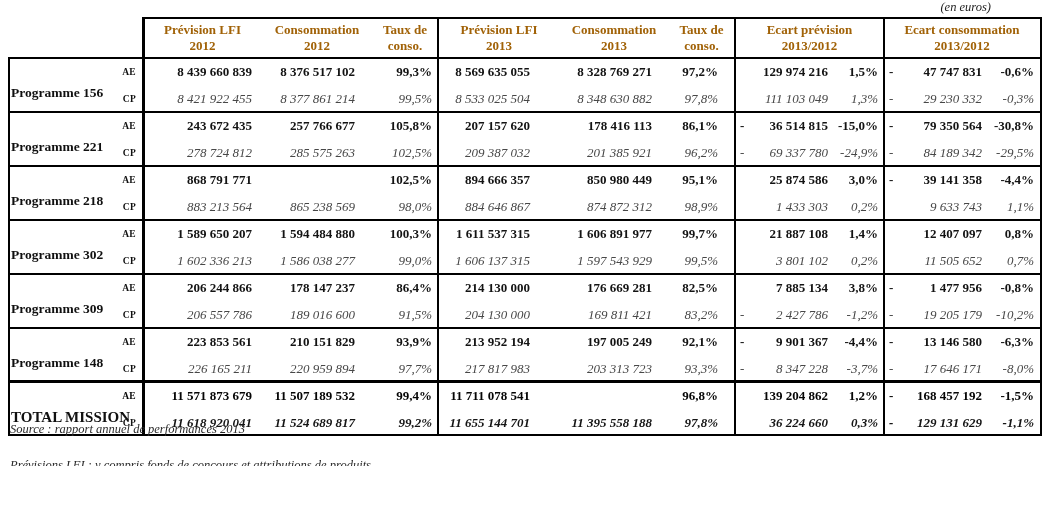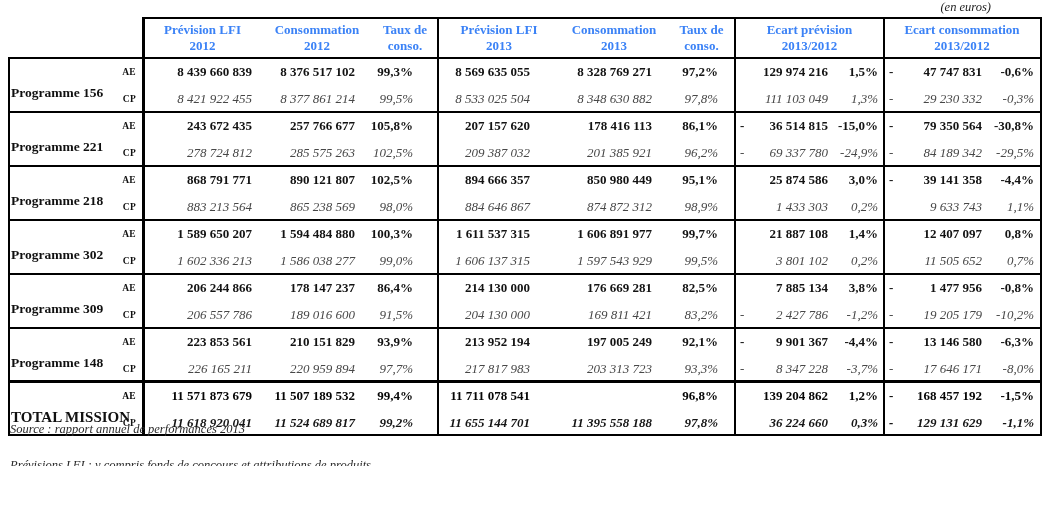--- a/index.html
+++ b/index.html
@@ -12,36 +12,36 @@
   .footer-1{top:422px;}
   .footer-2{top:458px;}
 
   
   .hline,.vline{position:absolute;background:#000;}
 
   
   #thead{position:absolute;left:143px;top:18px;display:grid;
          grid-template-columns:119px 110px 66px 122px 108px 67px 149px 156px;height:40px;}
   .th{display:flex;flex-direction:column;align-items:center;justify-content:center;
-      font-weight:bold;font-size:13px;line-height:16px;white-space:nowrap;color:#3b82f6;}
+      font-weight:bold;font-size:13px;line-height:16px;white-space:nowrap;color:#a16207;}
 
   
   #tbody{position:absolute;left:8px;top:58px;width:1032px;}
   .block{display:grid;grid-template-columns:107px 28px 119px 110px 66px 122px 108px 67px 149px 156px;
          grid-auto-rows:27px;}
   .cell{display:flex;align-items:center;white-space:nowrap;font-size:13px;overflow:visible;}
   .r1{grid-row:1;font-weight:bold;color:#131313;}
   .r2{grid-row:2;font-style:italic;font-weight:normal;color:#474747;}
   .c-name{grid-column:1;grid-row:1/3;padding-left:3px;font-weight:bold;font-style:normal;
           font-size:13.5px;color:#101010;margin-top:16px;}
   .c-lab{grid-column:2;justify-content:flex-end;padding-right:7px;
          font-size:9.5px;font-weight:bold;font-style:normal;color:#101010;letter-spacing:0.3px;}
   .c-p12{grid-column:3;justify-content:flex-end;padding-right:10px;}
   .c-c12{grid-column:4;justify-content:flex-end;padding-right:17px;}
-  .c-t12{grid-column:5;justify-content:flex-end;padding-right:25px;}
+  .c-t12{grid-column:5;justify-content:flex-end;padding-right:6px;}
   .c-p13{grid-column:6;justify-content:flex-end;padding-right:30px;}
   .c-c13{grid-column:7;justify-content:flex-end;padding-right:16px;}
   .c-t13{grid-column:8;justify-content:flex-end;padding-right:17px;}
   .c-ep,.c-ec{padding:0 6px 0 5px;justify-content:flex-end;}
   .c-ep{grid-column:9;}
   .c-ec{grid-column:10;}
   .sign{width:10px;text-align:left;}
   .val{flex:1;text-align:right;}
   .c-ep .pct{width:50px;text-align:right;}
   .c-ec .pct{width:52px;text-align:right;}
@@ -190,21 +190,20 @@
       <span class="val">84 189 342</span>
       <span class="pct">-29,5%</span>
     </div>
   </div>
 
   <div class="block">
     <div class="cell c-name">Programme 218</div>
 
     <div class="cell c-lab r1">AE</div>
     <div class="cell c-p12 r1">868 791 771</div>
-    <div class="cell c-c12 r1">890 121 807</div>
     <div class="cell c-t12 r1">102,5%</div>
     <div class="cell c-p13 r1">894 666 357</div>
     <div class="cell c-c13 r1">850 980 449</div>
     <div class="cell c-t13 r1">95,1%</div>
     <div class="cell c-ep r1">
       <span class="sign"></span>
       <span class="val">25 874 586</span>
       <span class="pct">3,0%</span>
     </div>
     <div class="cell c-ec r1">

